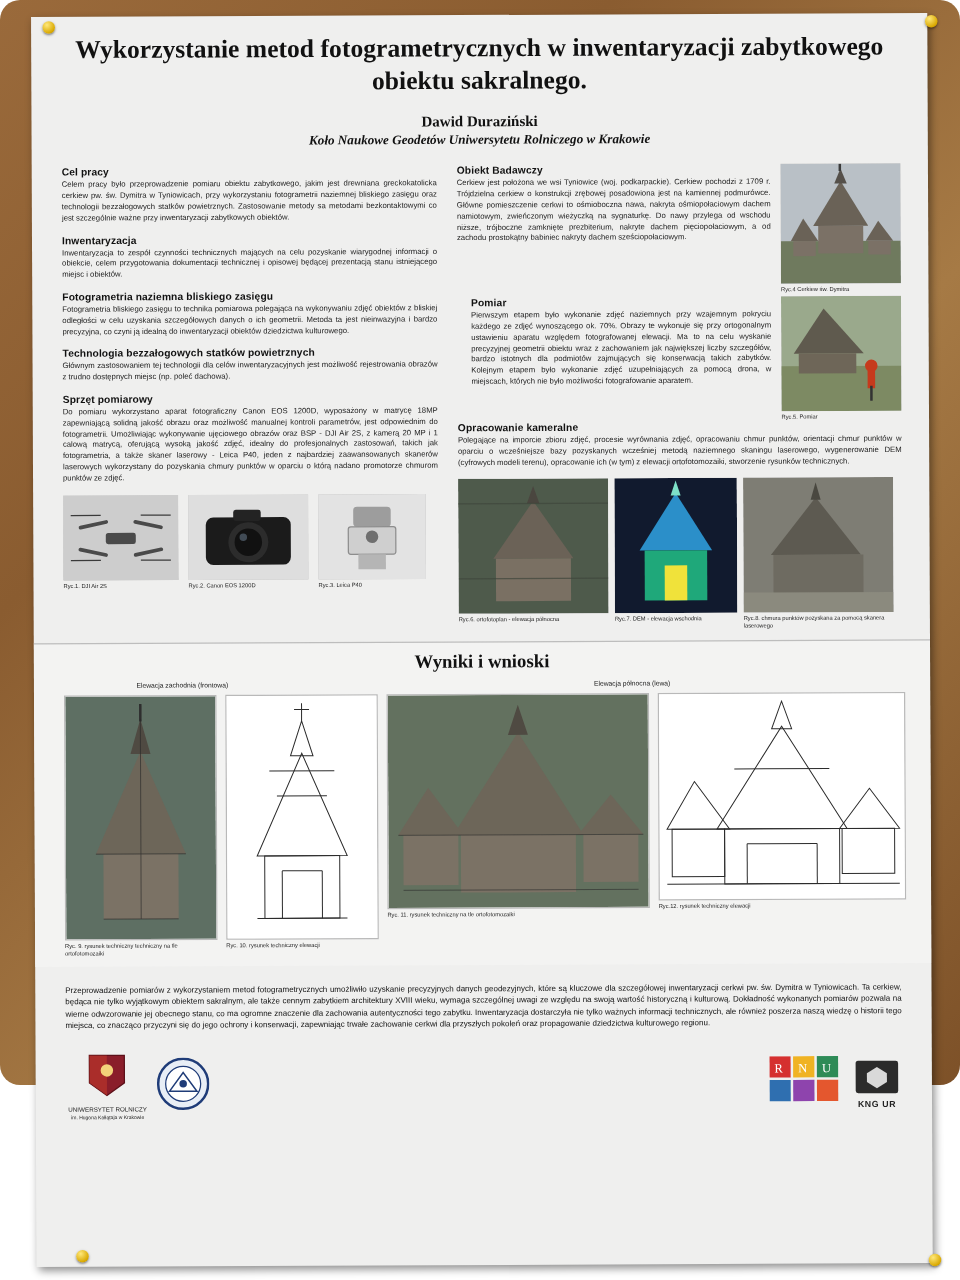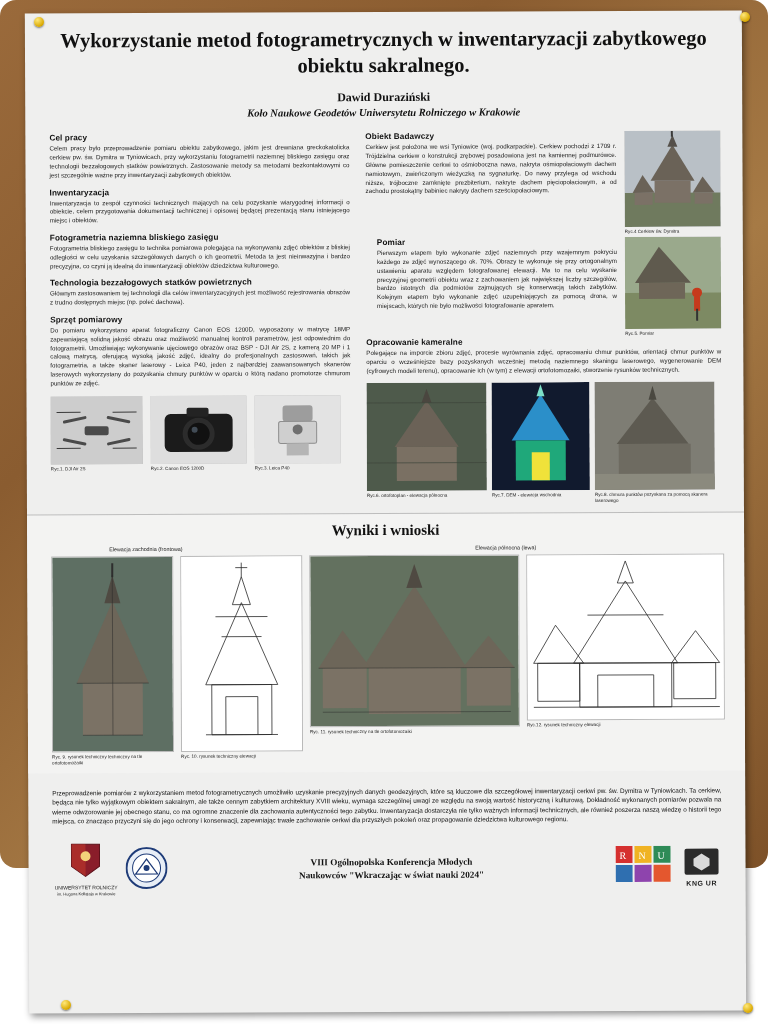--- a/index.html
+++ b/index.html
@@ -418,24 +418,20 @@
         <div>
           <svg width="42" height="42" viewBox="0 0 42 42">
             <circle cx="21" cy="21" r="20" fill="#e8eef6" stroke="#1f3c78" stroke-width="2"></circle>
             <circle cx="21" cy="21" r="14" fill="#ffffff" stroke="#1f3c78"></circle>
             <path d="M10 27 L21 12 L32 27 Z" fill="none" stroke="#1f3c78" stroke-width="1.2"></path>
             <circle cx="21" cy="21" r="3" fill="#1f3c78"></circle>
           </svg>
         </div>
       </div>
 
-      <div class="foot-txt">
-        <div>VIII Ogólnopolska Konferencja Młodych</div>
-        <div>Naukowców "Wkraczając w świat nauki 2024"</div>
-      </div>
 
       <div class="logo-r">
         <div>
           <svg width="58" height="40" viewBox="0 0 58 40">
             <rect x="0" y="0" width="17" height="17" fill="#d5302f"></rect>
             <rect x="19" y="0" width="17" height="17" fill="#f0b323"></rect>
             <rect x="38" y="0" width="17" height="17" fill="#2e8b57"></rect>
             <rect x="0" y="19" width="17" height="17" fill="#2f6fb0"></rect>
             <rect x="19" y="19" width="17" height="17" fill="#8e44ad"></rect>
             <rect x="38" y="19" width="17" height="17" fill="#e4572e"></rect>

